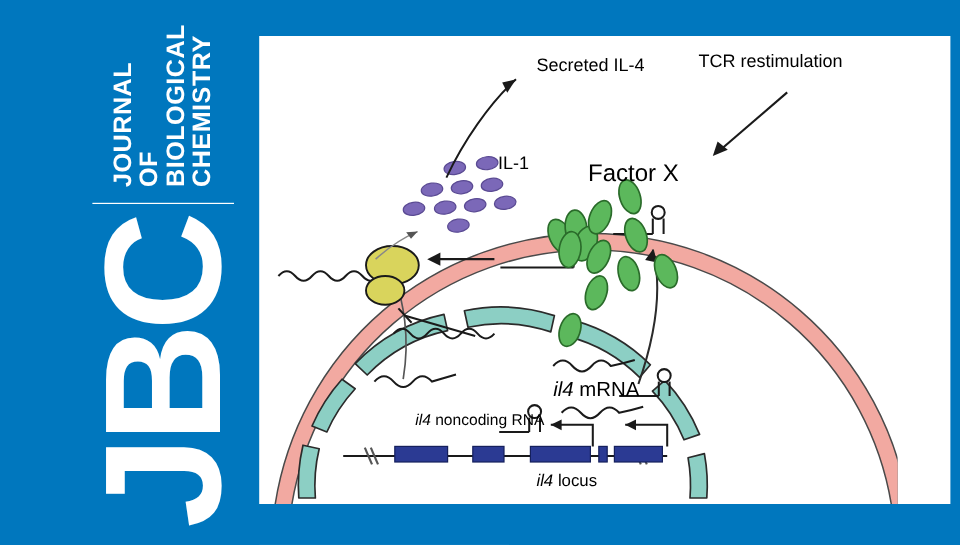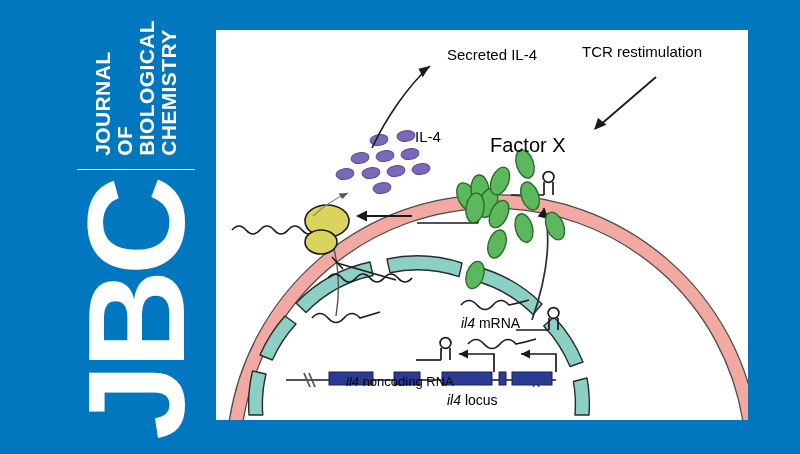--- a/index.html
+++ b/index.html
@@ -37,39 +37,39 @@
     width:3px;height:118px;background:#ffffff;margin-right:13px;
   }
   .jbc-words{
     display:flex;flex-direction:column;justify-content:center;
     color:#ffffff;font-weight:bold;line-height:1.04;
     font-size:21px;letter-spacing:0.4px;
   }
 
   
   #panel{
-    position:absolute;left:216px;top:30px;width:532px;height:390px;
+    position:absolute;left:216px;top:30px;width:576px;height:390px;
     background:#ffffff;
     overflow:hidden;
   }
   #fig{position:absolute;left:0;top:0;width:532px;height:390px;}
 
   .lbl{
     position:absolute;
     color:#000000;
     font-family:"Liberation Sans", sans-serif;
     white-space:nowrap;
     line-height:1;
   }
   .lbl-secreted{left:231px;top:17px;font-size:15px;}
   .lbl-tcr{left:366px;top:14px;font-size:15px;text-align:center;}
   .lbl-il4{left:199px;top:99px;font-size:15px;}
   .lbl-factorx{left:274px;top:105px;font-size:20px;}
-  .lbl-mrna{left:245px;top:286px;font-size:14px;}
-  .lbl-nc{left:130px;top:313px;font-size:13px;margin-top:32px;}
+  .lbl-mrna{left:245px;top:286px;font-size:17px;}
+  .lbl-nc{left:130px;top:313px;font-size:13px;}
   .lbl-locus{left:207px;top:363px;font-size:14px;margin-left:24px;}
   .lbl i{font-style:italic;}
 </style>
 </head>
 <body>
 
 <div id="stage">
 
   <div id="logo-rail">
     <div class="logo-wrap">
@@ -227,21 +227,21 @@
         <line x1="440" y1="47" x2="383" y2="96" stroke="#1a1a1a" stroke-width="1.8"></line>
         <path d="M 378 100 l 4 -12 l 8.5 6.8 Z" fill="#1a1a1a"></path>
       </g>
 
     </svg>
 
     <div class="lbl lbl-secreted">Secreted IL-4</div>
 
     <div class="lbl lbl-tcr">TCR restimulation</div>
 
-    <div class="lbl lbl-il4">IL-4</div>
+    <div class="lbl lbl-il4">IL-1</div>
 
     <div class="lbl lbl-factorx">Factor X</div>
 
     <div class="lbl lbl-mrna"><i>il4</i><span> mRNA</span></div>
 
     <div class="lbl lbl-nc"><i>il4</i><span> noncoding RNA</span></div>
 
     <div class="lbl lbl-locus"><i>il4</i><span> locus</span></div>
 
   </div>

